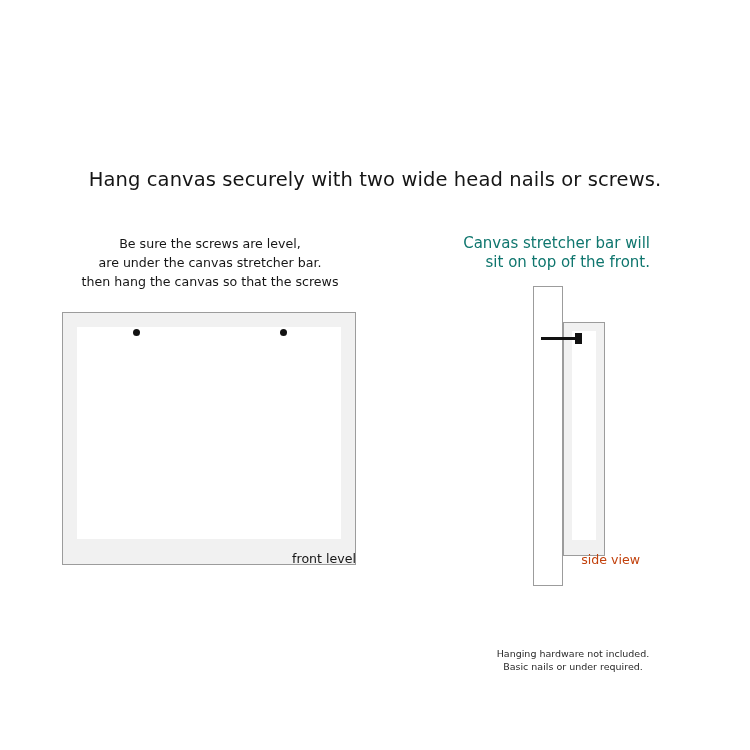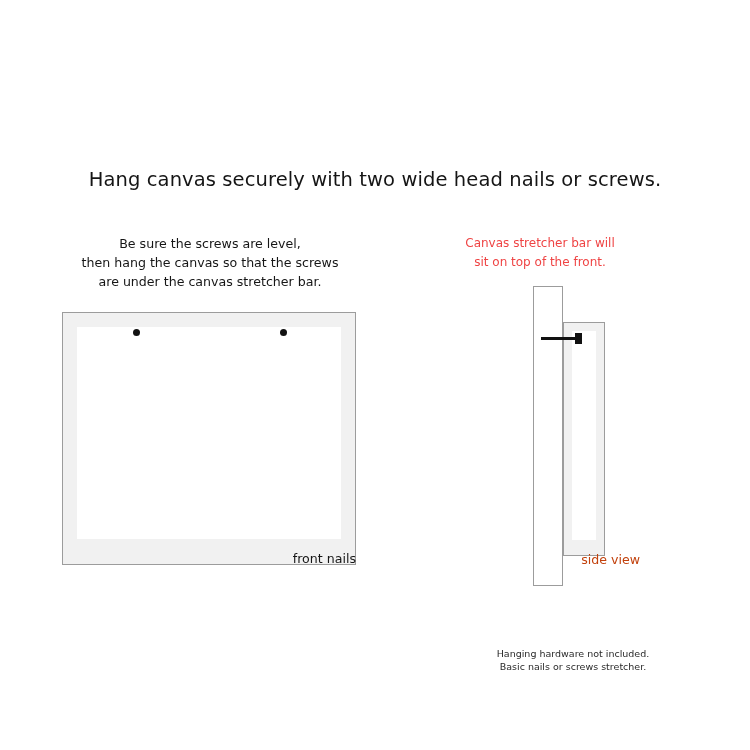--- a/index.html
+++ b/index.html
@@ -87,24 +87,24 @@
     font-size: 12.6px;
     color: #161616;
   }
 
   
   .side-caption {
     position: absolute;
     left: 430px;
     top: 234px;
     width: 220px;
-    text-align: center;
-    font-size: 12px;
+    text-align: right;
+    font-size: 15px;
     line-height: 19px;
-    color: #ef4444;
+    color: #0f766e;
   }
   .side-caption .line { display: block; }
 
   .wall-bar {
     position: absolute;
     left: 533px;
     top: 286px;
     width: 30px;
     height: 300px;
     background: #ffffff;
@@ -170,40 +170,40 @@
 </style>
 </head>
 <body>
 
 <div class="diagram">
 
   <div class="headline">Hang canvas securely with two wide head nails or screws.</div>
 
   <div class="front-caption">
     <span class="line">Be sure the screws are level,</span>
+    <span class="line">are under the canvas stretcher bar.</span>
     <span class="line">then hang the canvas so that the screws</span>
-    <span class="line">are under the canvas stretcher bar.</span>
   </div>
 
   <div class="front-frame"></div>
   <div class="front-inner"></div>
   <div class="screw-dot screw-left"></div>
   <div class="screw-dot screw-right"></div>
-  <div class="front-view-label">front nails</div>
+  <div class="front-view-label">front level</div>
 
   <div class="side-caption">
     <span class="line">Canvas stretcher bar will</span>
     <span class="line">sit on top of the front.</span>
   </div>
 
   <div class="wall-bar"></div>
   <div class="canvas-edge"></div>
   <div class="canvas-edge-inner"></div>
   <div class="screw-shaft"></div>
   <div class="screw-head"></div>
   <div class="side-view-label">side view</div>
 
   <div class="footer">
     <span class="line">Hanging hardware not included.</span>
-    <span class="line">Basic nails or screws stretcher.</span>
+    <span class="line">Basic nails or under required.</span>
   </div>
 
 </div>
 
 </body></html>

